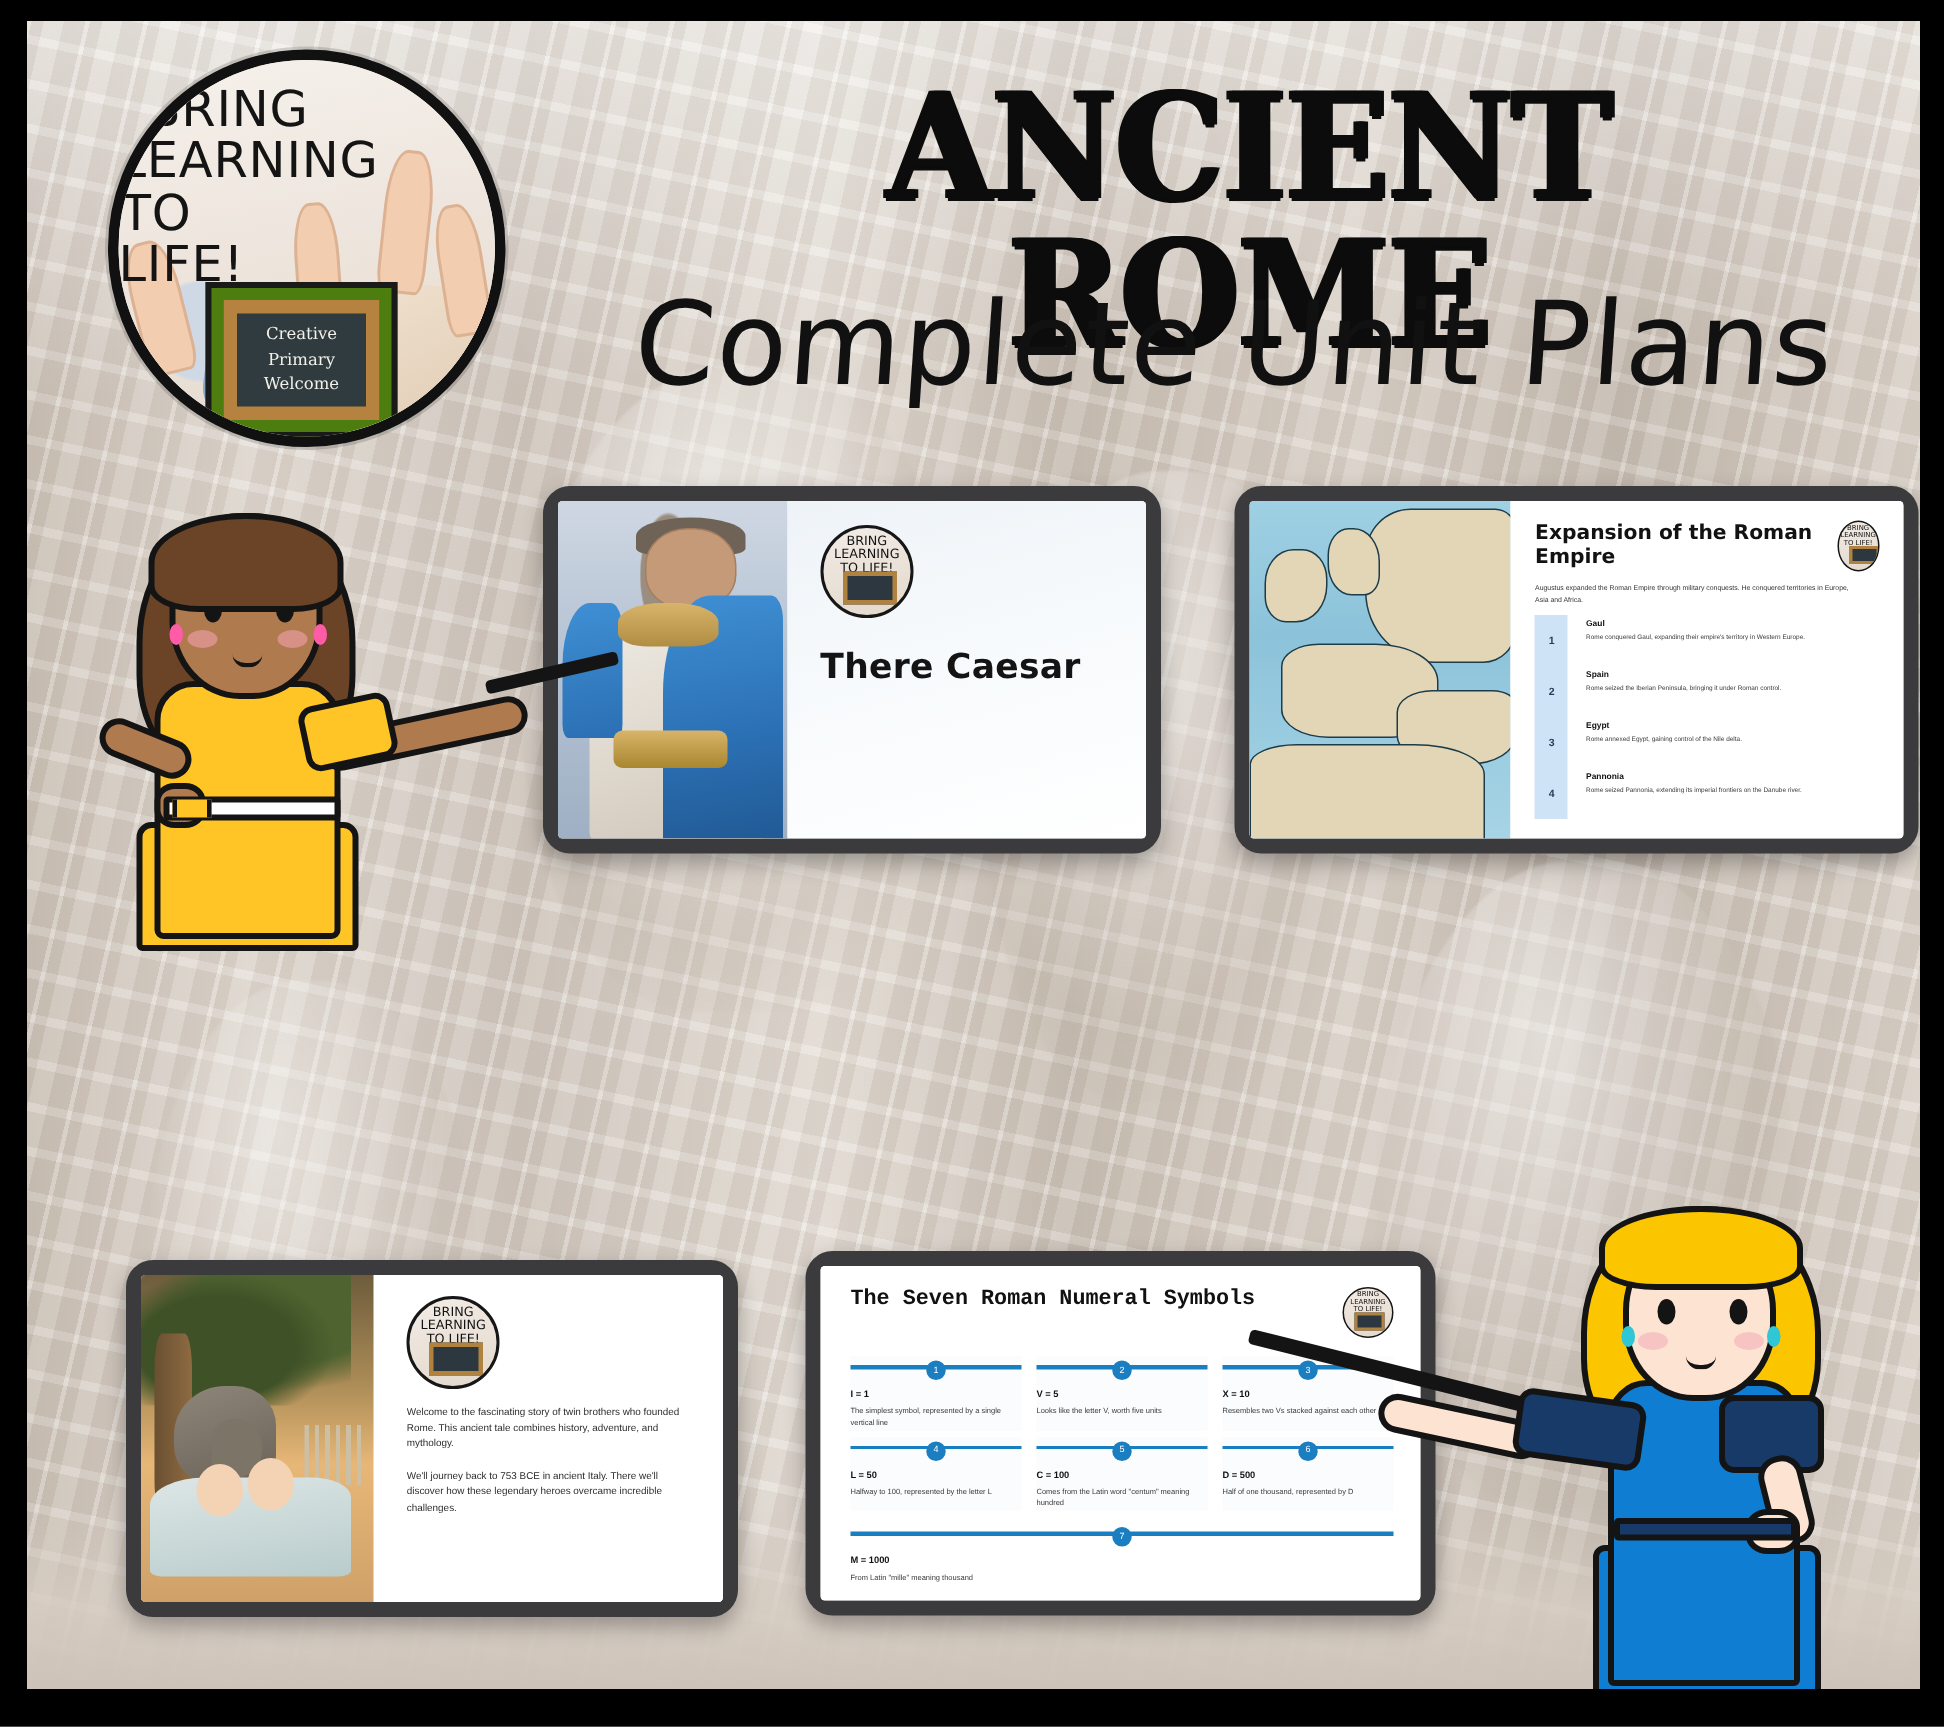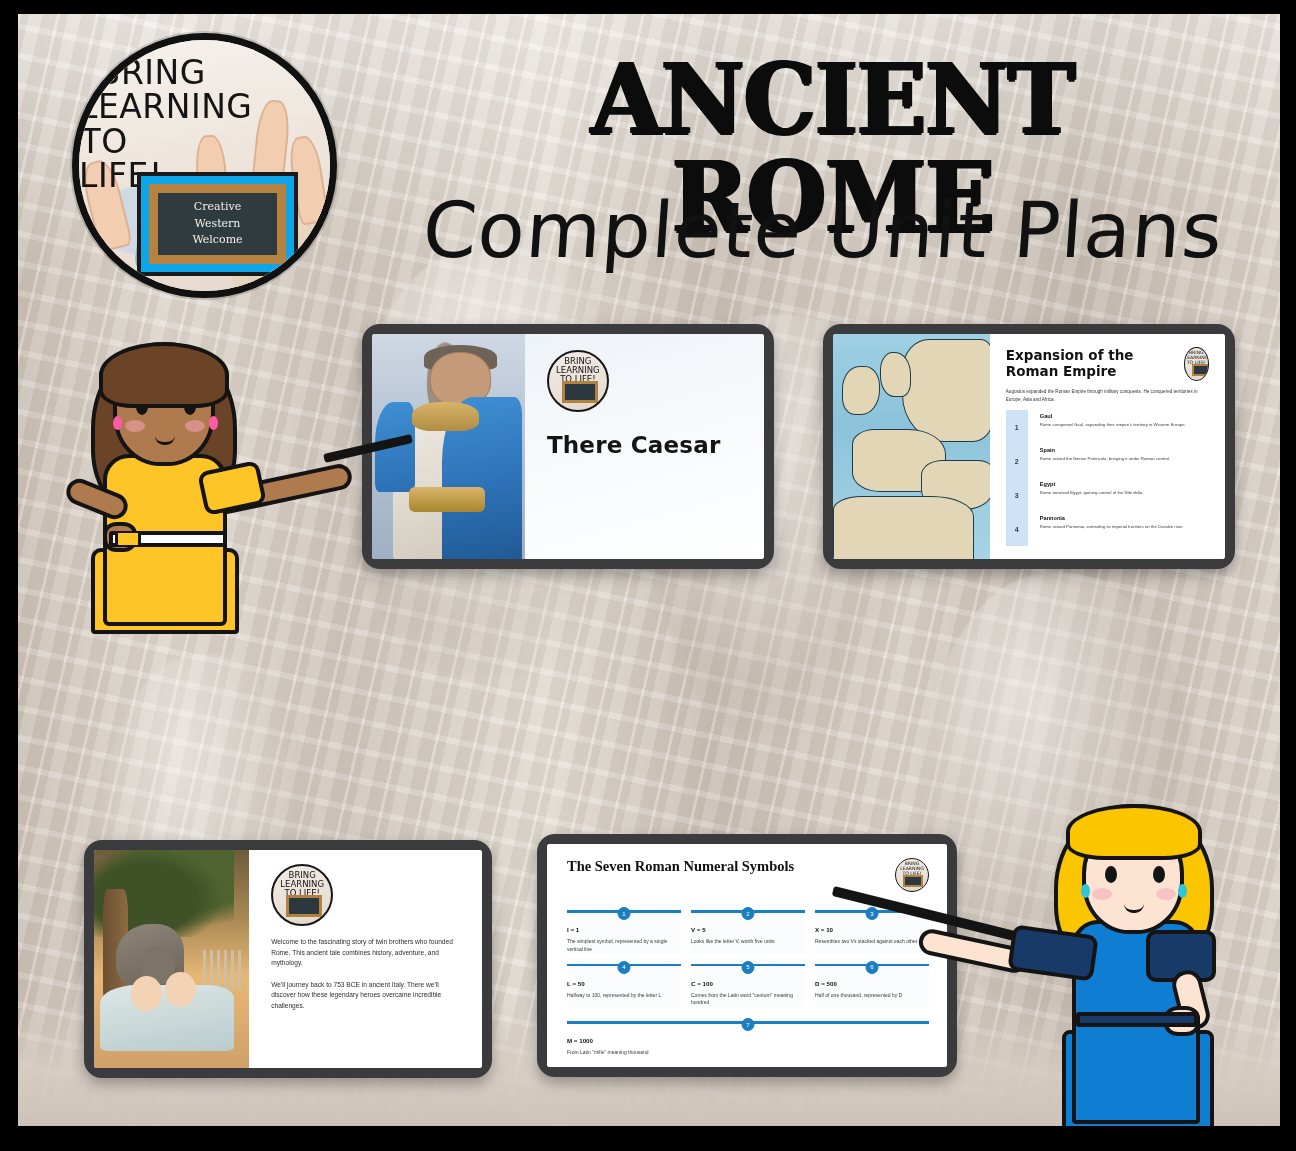--- a/index.html
+++ b/index.html
@@ -90,23 +90,23 @@
     text-align: center;
     font-family: "DejaVu Sans", sans-serif;
     color: #141414;
     line-height: 1.04;
     letter-spacing: .5px;
   }
   #logo-text .l1 { font-size: 33px; }
   #logo-text .l2 { font-size: 33px; }
   #logo-text .l3 { font-size: 33px; }
   #logo-chalkboard {
-    position: absolute; left: 58px; top: 132px;
-    width: 161px; height: 104px;
-    background: #0ea5e9;
+    position: absolute; left: 58px; top: 148px;
+    width: 128px; height: 104px;
+    background: #4d7c0f;
     border: 4px solid #1a1a1a;
     padding: 8px;
   }
   #logo-chalkboard .inner {
     width: 100%; height: 100%;
     border: 9px solid #b5823f;
     background: #2f3b3e;
     display: flex; flex-direction: column;
     align-items: center; justify-content: center;
     color: #f3f1ea;
@@ -147,21 +147,21 @@
     box-shadow: 0 6px 14px rgba(0,0,0,.30);
   }
   .tablet .screen {
     width: 100%; height: 100%;
     background: #fff;
     overflow: hidden;
     display: flex;
     border-radius: 3px;
   }
   #tablet-caesar  { left: 344px; top: 310px; width: 412px; height: 245px; }
-  #tablet-map     { left: 805px; top: 310px; width: 412px; height: 245px; }
+  #tablet-map     { left: 805px; top: 310px; width: 456px; height: 245px; }
   #tablet-romulus { left: 66px;  top: 826px; width: 408px; height: 238px; }
   #tablet-numerals{ left: 519px; top: 820px; width: 420px; height: 243px; }
 
   
   .caesar-img {
     width: 39%;
     background:
       radial-gradient(ellipse at 48% 22%, #9b8d7f 0 16%, rgba(155,141,127,0) 17%),
       linear-gradient(180deg, #cfd7e3 0%, #b9c6d6 38%, #9fb0c4 100%);
     position: relative;
@@ -269,21 +269,21 @@
   .rom-baby.b2 { left: 46%; top: 56%; width: 20%; height: 16%; }
   .rom-ruin { position:absolute; right: 4%; top: 46%; width: 26%; height: 18%;
     background: repeating-linear-gradient(90deg,#cdbfa4 0 3px, rgba(205,191,164,0) 3px 7px);}
   .rom-body { flex:1; background:#fff; padding: 14px 20px 8px 22px; }
   .rom-h1 { margin-top: 14px; font-family:"DejaVu Sans",sans-serif; font-weight:700;
             font-size: 16.5px; line-height:1.25; color:#121212; }
   .rom-p { margin-top: 11px; font-size: 6.6px; line-height:1.6; color:#2d2d2d; max-width: 215px;}
 
   
   .num-body { flex:1; background:#fff; padding: 14px 18px 10px 20px; position:relative;}
-  .num-h1 { font-family:Liberation Serif, serif; font-weight:700; font-size: 14.5px; color:#111; }
+  .num-h1 { font-family:Liberation Mono, monospace; font-weight:700; font-size: 14.5px; color:#111; }
   .num-grid { margin-top: 12px; display:grid; grid-template-columns: repeat(3, 1fr); gap: 4px 10px;}
   .num-cell { position: relative; padding-top: 16px; background:#fbfcfe; }
   .num-bar { position:absolute; left:0; right:0; top: 6px; height: 2.6px; background:#1a7fc1; }
   .num-dot {
     position:absolute; left: 50%; top: -3px; transform: translateX(-50%);
     width: 13px; height: 13px; border-radius:50%; background:#1b7ec0;
     color:#fff; font-size: 6px; display:flex; align-items:center; justify-content:center;
     border: 1.5px solid #1b7ec0;
   }
   .num-sym { font-size: 6.2px; font-weight:700; color:#111; margin-top: 6px;}
@@ -393,21 +393,21 @@
         <div class="hand h5"></div>
       </div>
       <div id="logo-text">
         <div class="l1">BRING</div>
         <div class="l2">LEARNING</div>
         <div class="l3">TO LIFE!</div>
       </div>
       <div id="logo-chalkboard">
         <div class="inner">
           <span>Creative</span>
-          <span>Western</span>
+          <span>Primary</span>
           <span>Welcome</span>
         </div>
       </div>
     </div>
 
     <div id="main-title">ANCIENT ROME</div>
     <div id="sub-title">Complete Unit Plans</div>
 
     <div class="tablet" id="tablet-caesar">
       <div class="screen">

